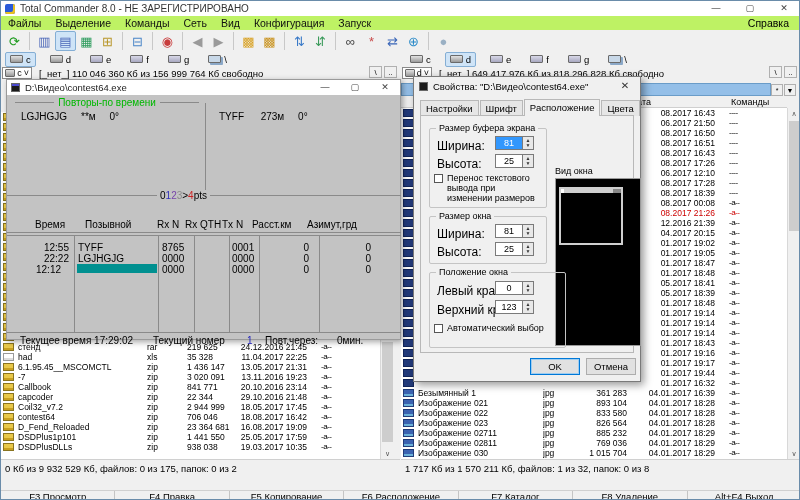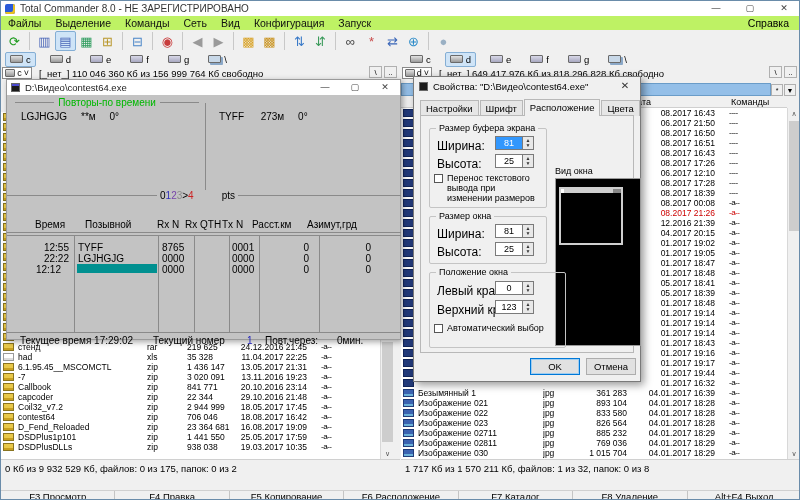--- a/index.html
+++ b/index.html
@@ -836,21 +836,21 @@
         <div class="wbtn" style="width:30px">▢</div>
         <div class="wbtn" style="width:30px">✕</div>
       </div>
     </div>
     <div id="con-body">
       <div class="hline cabs" style="left:8px;top:2px;width:184px"><span>Повторы-по времени</span></div>
       <div class="cvline" style="left:198px;top:8px;height:93px"></div>
       <div class="cabs" style="left:14px;top:16px">LGJHGJG     **м     0°</div>
       <div class="cabs" style="left:212px;top:16px">TYFF      273м     0°</div>
       <div class="cline" style="left:0;top:100px;width:394px"></div>
-      <div id="pts"><span style="color: rgb(0, 0, 0);">0</span><span style="color: rgb(51, 51, 187);">1</span><span style="color: rgb(119, 68, 170);">2</span><span style="color: rgb(138, 138, 138);">3</span><span style="color: rgb(0, 0, 0);">&gt;</span><span style="color: rgb(204, 34, 34);">4</span><span style="color: rgb(0, 0, 0); padding-left: 28px;">pts</span></div>
+      <div id="pts"><span style="color: rgb(0, 0, 0);">0</span><span style="color: rgb(51, 51, 187);">1</span><span style="color: rgb(119, 68, 170);">2</span><span style="color: rgb(138, 138, 138);">3</span><span style="color: rgb(0, 0, 0);">&gt;</span><span style="color: rgb(204, 34, 34);">4</span><span style="color: rgb(0, 0, 0);">pts</span></div>
 
       <div class="cabs" style="left:28px;top:124px">Время</div>
       <div class="cabs" style="left:78px;top:124px">Позывной</div>
       <div class="cabs" style="left:150px;top:124px">Rx N</div>
       <div class="cabs" style="left:178px;top:124px">Rx QTH</div>
       <div class="cabs" style="left:215px;top:124px">Tx N</div>
       <div class="cabs" style="left:245px;top:124px">Расст.км</div>
       <div class="cabs" style="left:300px;top:124px">Азимут,грд</div>
       <div class="cline" style="left:0;top:137px;width:394px"></div>
       <div class="cline" style="left:0;top:140px;width:394px"></div>
@@ -868,21 +868,21 @@
       <div class="cabs" style="left:155px;top:147px">8765</div>
       <div class="cabs" style="left:225px;top:147px">0001</div>
       <div class="cabs" style="left:270px;top:147px;width:32px;text-align:right">0</div>
       <div class="cabs" style="left:330px;top:147px;width:34px;text-align:right">0</div>
       <div class="cabs" style="left:18px;top:158px;width:44px;text-align:right">22:22</div>
       <div class="cabs" style="left:71px;top:158px">LGJHGJG</div>
       <div class="cabs" style="left:155px;top:158px">0000</div>
       <div class="cabs" style="left:225px;top:158px">0000</div>
       <div class="cabs" style="left:270px;top:158px;width:32px;text-align:right">0</div>
       <div class="cabs" style="left:330px;top:158px;width:34px;text-align:right">0</div>
-      <div class="cabs" style="left:10px;top:169px;width:44px;text-align:right">12:12</div>
+      <div class="cabs" style="left:29px;top:169px;width:44px;text-align:left">12:12</div>
       <div class="cabs" style="left:155px;top:169px">0000</div>
       <div class="cabs" style="left:225px;top:169px">0000</div>
       <div class="cabs" style="left:270px;top:169px;width:32px;text-align:right">0</div>
       <div class="cabs" style="left:330px;top:169px;width:34px;text-align:right">0</div>
       <div class="cline" style="left:0;top:237px;width:394px"></div>
 
       <div class="cabs" style="left:13px;top:240px">Текущее время 17:29:02</div>
       <div class="cabs" style="left:146px;top:240px">Текущий номер</div>
       <div class="cabs" style="left:240px;top:240px;color:#2222bb">1</div>
       <div class="cabs" style="left:258px;top:240px">Повт.через:</div>

